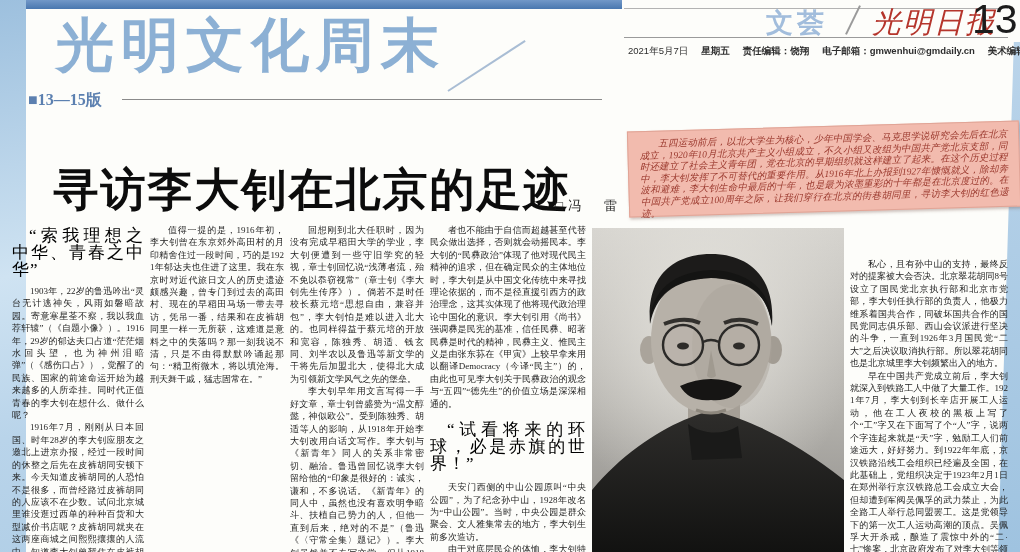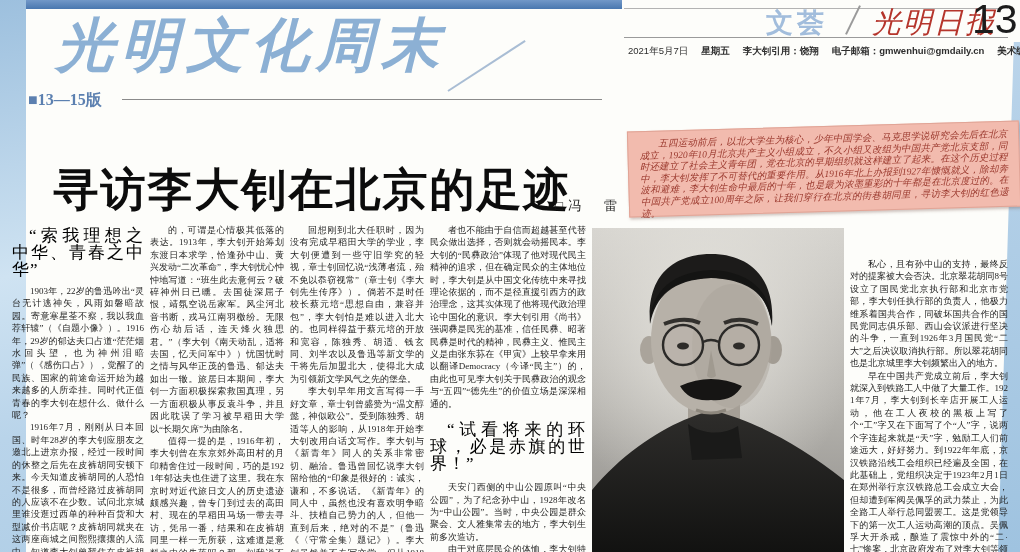--- a/index.html
+++ b/index.html
@@ -10,21 +10,21 @@
   .sheet{position:absolute;left:26px;top:0;width:994px;height:552px;background:#fdfdfa;}
   .bg-wedge{position:absolute;right:0;top:42px;width:22px;height:510px;
             background:linear-gradient(180deg,#bad4ea,#9fc3e0);
             clip-path:polygon(100% 0,100% 100%,0 100%,72% 0);}
   .topbar{position:absolute;left:26px;top:0;width:596px;height:9px;
           background:linear-gradient(180deg,#7298c8,#4977af);}
   .topline-right{position:absolute;left:624px;top:8px;width:384px;height:1px;background:#b3b3b3;}
 
   
   .brand-title{position:absolute;left:56px;top:14px;font-size:58px;line-height:64px;
-               font-weight:700;color:#8cb0d4;letter-spacing:7px;white-space:nowrap;font-style:italic;}
+               font-weight:700;color:#8cb0d4;letter-spacing:7px;white-space:nowrap;}
   .page-range{position:absolute;left:28px;top:90px;font-size:16px;font-weight:700;color:#5c80b0;}
   .range-line{position:absolute;left:122px;top:99px;width:480px;height:1px;background:#8a8a8a;}
   .slash1{position:absolute;left:448px;top:90px;width:92px;height:2px;background:#a9bdd4;
           transform:rotate(-33deg);transform-origin:left center;}
 
   
   .sec-name{position:absolute;left:766px;top:5px;font-size:27px;font-weight:900;
             color:#a2bddc;letter-spacing:4px;}
   .slash2{position:absolute;left:852px;top:4px;width:2px;height:32px;background:#9a9a9a;
           transform:rotate(26deg);}
@@ -82,39 +82,38 @@
   <div class="page-range">■13—15版</div>
   <div class="range-line"></div>
   <div class="slash1"></div>
 
   <div class="sec-name">文荟</div>
   <div class="slash2"></div>
   <div class="paper-name">光明日报</div>
   <div class="page-no">13</div>
   <div class="head-rule"></div>
   <div class="dateline">
-    <span>2021年5月7日</span><span>星期五</span><span>李大钊引用：饶翔</span><span>电子邮箱：gmwenhui@gmdaily.cn</span><span>美术编辑：袁昕</span>
+    <span>2021年5月7日</span><span>星期五</span><span>责任编辑：饶翔</span><span>电子邮箱：gmwenhui@gmdaily.cn</span><span>美术编辑：袁昕</span>
   </div>
 
   <h1 class="headline">寻访李大钊在北京的足迹</h1>
   <div class="byline">□冯　雷</div>
 
   <aside class="intro">
     <p>五四运动前后，以北大学生为核心，少年中国学会、马克思学说研究会先后在北京成立，1920年10月北京共产主义小组成立，不久小组又改组为中国共产党北京支部，同时还建立了社会主义青年团，党在北京的早期组织就这样建立了起来。在这个历史过程中，李大钊发挥了不可替代的重要作用。从1916年北上办报到1927年慷慨就义，除却奔波和避难，李大钊生命中最后的十年，也是最为浓墨重彩的十年都是在北京度过的。在中国共产党成立100周年之际，让我们穿行在北京的街巷胡同里，寻访李大钊的红色遗迹。</p>
   </aside>
 
   <section class="col" id="col1">
     <h3 class="subhead">“索我理想之中华、青春之中华”</h3>
     <p>1903年，22岁的鲁迅吟出“灵台无计逃神矢，风雨如磐暗故园。寄意寒星荃不察，我以我血荐轩辕”（《自题小像》）。1916年，29岁的郁达夫口占道“茫茫烟水回头望，也为神州泪暗弹”（《感伤口占》），觉醒了的民族、国家的前途命运开始为越来越多的人所牵挂。同时代正值青春的李大钊在想什么、做什么呢？</p>
     <p>1916年7月，刚刚从日本回国、时年28岁的李大钊应朋友之邀北上进京办报，经过一段时间的休整之后先在皮裤胡同安顿下来。今天知道皮裤胡同的人恐怕不是很多，而曾经路过皮裤胡同的人应该不在少数。试问北京城里谁没逛过西单的种种百货和大型减价书店呢？皮裤胡同就夹在这两座商城之间熙熙攘攘的人流中，知道李大钊曾暂住在皮裤胡同的恐怕是寥寥无几。的确，因为大规模的城市改造，现在人们已经无法确定李大钊住在皮裤胡同的哪个宅门里了。</p>
 
   </section>
 
   <section class="col" id="col2">
-    <p>的，可谓是心情极其低落的表达。1913年，李大钊开始筹划东渡日本求学，恰逢孙中山、黄兴发动“二次革命”，李大钊忧心忡忡地写道：“班生此去意何云？破碎神州日已曛。去国徒深屈子恨，靖氛空说岳家军。风尘河北音书断，戎马江南羽檄纷。无限伤心劫后话，连天烽火独思君。”（李大钊《南天动乱，适将去国，忆天问军中》）忧国忧时之情与风华正茂的鲁迅、郁达夫如出一辙。旅居日本期间，李大钊一方面积极探索救国真理，另一方面积极从事反袁斗争，并且因此耽误了学习被早稻田大学以“长期欠席”为由除名。</p>
     <p>值得一提的是，1916年初，李大钊曾在东京郊外高田村的月印精舍住过一段时间，巧的是1921年郁达夫也住进了这里。我在东京时对近代旅日文人的历史遗迹颇感兴趣，曾专门到过去的高田村、现在的早稻田马场一带去寻访，凭吊一番，结果和在皮裤胡同里一样一无所获，这难道是意料之中的失落吗？那一刻我说不清，只是不由得默默吟诵起那句：“精卫衔微木，将以填沧海。刑天舞干戚，猛志固常在。”</p>
   </section>
 
   <section class="col" id="col3">
     <p>回想刚到北大任职时，因为没有完成早稻田大学的学业，李大钊便遭到一些守旧学究的轻视，章士钊回忆说“浅薄者流，殆不免以忝窃视常”（章士钊《李大钊先生传序》）。倘若不是时任校长蔡元培“思想自由，兼容并包”，李大钊怕是难以进入北大的。也同样得益于蔡元培的开放和宽容，陈独秀、胡适、钱玄同、刘半农以及鲁迅等新文学的干将先后加盟北大，使得北大成为引领新文学风气之先的堡垒。</p>
     <p>李大钊早年用文言写得一手好文章，章士钊曾盛赞为“温文醇懿，神似欧公”。受到陈独秀、胡适等人的影响，从1918年开始李大钊改用白话文写作。李大钊与《新青年》同人的关系非常密切、融洽。鲁迅曾回忆说李大钊留给他的“印象是很好的：诚实，谦和，不多说话。《新青年》的同人中，虽然也没有喜欢明争暗斗、扶植自己势力的人，但他一直到后来，绝对的不是”（鲁迅《〈守常全集〉题记》）。李大钊虽然并不专写文学，但从1918年开始他也发表过一些白话短诗。并且，他还在文章中提出“什么是新文学”，在他看来，“我们所要求的新文学，是为社会写实的文学”。</p>
   </section>
 
   <section class="col" id="col4">
     <p>者也不能由于自信而超越甚至代替民众做出选择，否则就会动摇民本。李大钊的“民彝政治”体现了他对现代民主精神的追求，但在确定民众的主体地位时，李大钊是从中国文化传统中来寻找理论依据的，而不是径直援引西方的政治理念，这其实体现了他将现代政治理论中国化的意识。李大钊引用《尚书》强调彝是民宪的基准，信任民彝、昭著民彝是时代的精神，民彝主义、惟民主义是由张东荪在《甲寅》上较早拿来用以翻译Democracy（今译“民主”）的，由此也可见李大钊关于民彝政治的观念与“五四”“德先生”的价值立场是深深相通的。</p>

